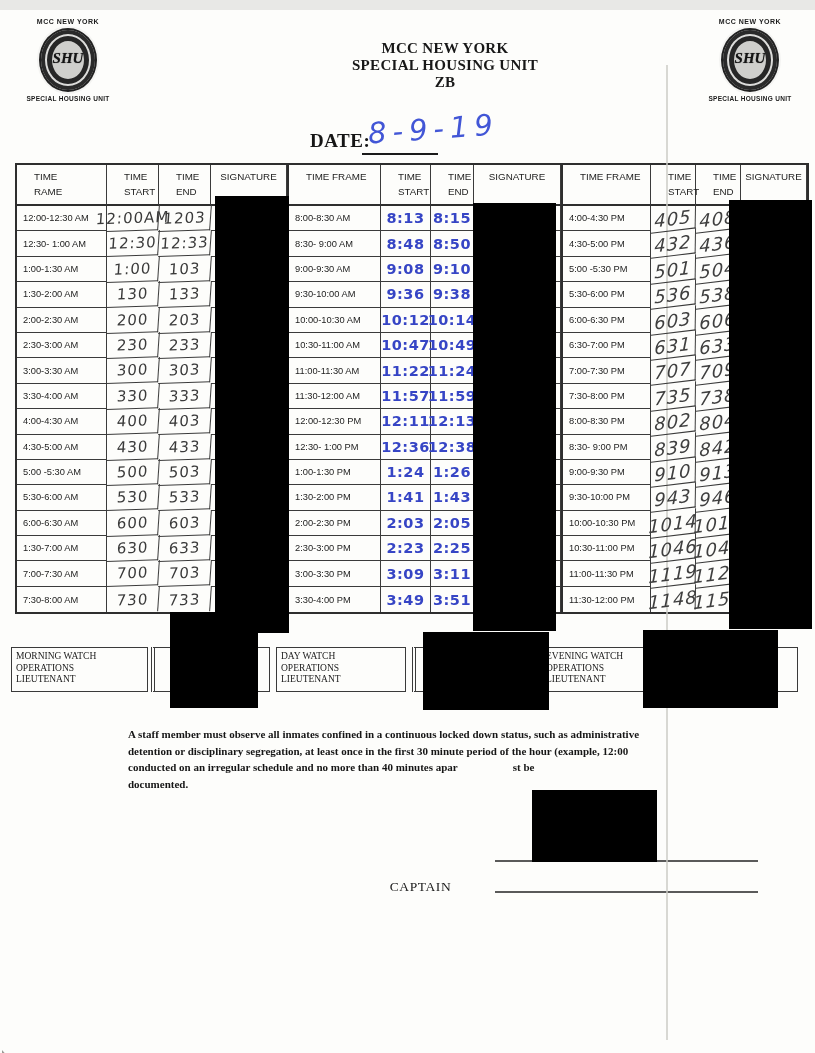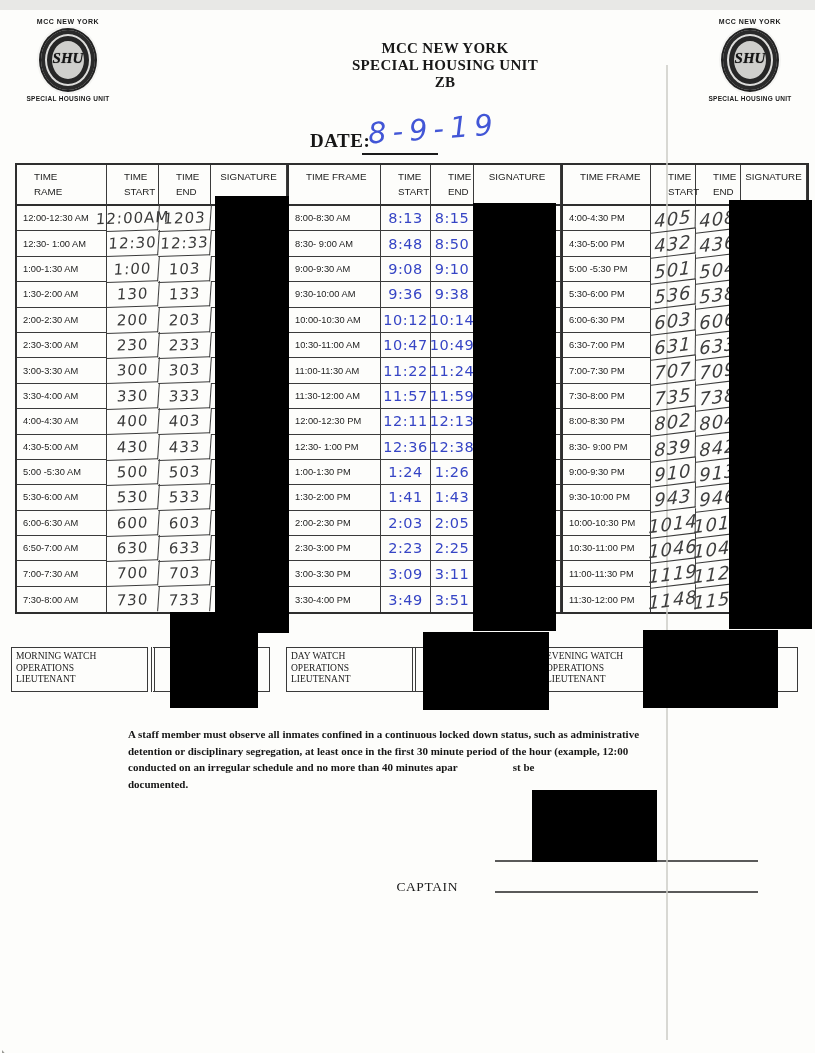--- a/index.html
+++ b/index.html
@@ -38,40 +38,40 @@
   .section:first-child{border-left:none;}
   .cell{border-right:1px solid #3b3b3b;border-bottom:1px solid #3b3b3b;overflow:visible;
         display:flex;align-items:center;box-sizing:border-box;}
   .cell:nth-last-child(-n+4){border-bottom:none;}
   .hc{font-size:9.8px;color:#1d1d1d;padding:4px 0 0 17px;align-items:flex-start;
       white-space:pre-line;line-height:15px;border-bottom:2px solid #2e2e2e;}
   .hc.sig{justify-content:center;padding-left:0;}
   .fc{font-size:9.3px;color:#1c1c1c;padding-left:6px;white-space:nowrap;}
   .hw{justify-content:center;font-family:"DejaVu Sans",sans-serif;white-space:nowrap;z-index:2;}
   .s1 .hw{font-size:15px;color:var(--ink);transform:rotate(-2deg) skewX(-6deg);letter-spacing:1px;}
-  .s2 .hw{font-size:14.5px;font-weight:normal;color:var(--ink);letter-spacing:.5px;}
+  .s2 .hw{font-size:14.5px;font-weight:bold;color:var(--ink);letter-spacing:.5px;}
   .s3 .hw{font-size:18px;font-style:italic;color:var(--ink);
           transform:rotate(-7deg) skewX(-8deg);letter-spacing:1px;}
   .sigcell{background:transparent;}
   
   .redaction{position:absolute;background:#000;z-index:5;}
   
   .wbox{position:absolute;top:637px;height:45px;border:1.5px solid #3a3a3a;box-sizing:border-box;
         font-family:"Liberation Serif",serif;font-size:9.5px;line-height:11.5px;color:#1b1b1b;
         padding:3px 20px 0 4px;}
   .wbox.sigbox{border-left:4px double #3a3a3a;}
   
   #notice{position:absolute;left:128px;top:716px;width:648px;
         font-family:"Liberation Serif",serif;font-weight:bold;font-size:11px;
         line-height:16.6px;color:#161616;}
   #notice div{white-space:nowrap;}
   
   .reviewed-label{position:absolute;left:185px;top:836px;font-family:"Liberation Serif",serif;
         font-size:13.5px;color:#1a1a1a;letter-spacing:.6px;}
-  .captain-label{position:absolute;left:383px;top:869px;width:75px;text-align:right;
+  .captain-label{position:absolute;left:383px;top:869px;width:75px;text-align:center;
         font-family:"Liberation Serif",serif;font-size:13.5px;color:#1a1a1a;letter-spacing:.6px;}
   .sig-line{position:absolute;height:2px;background:#5a5a5a;width:263px;left:495px;}
 </style>
 </head>
 <body>
 
 <div id="page">
 
   <div class="logo" style="left:18px;top:8px;">
     <div class="ltop">MCC NEW YORK</div>
@@ -155,21 +155,21 @@
         <div class="cell hw">503</div>
         <div class="cell sigcell"></div>
         <div class="cell fc">5:30-6:00 AM</div>
         <div class="cell hw">530</div>
         <div class="cell hw">533</div>
         <div class="cell sigcell"></div>
         <div class="cell fc">6:00-6:30 AM</div>
         <div class="cell hw">600</div>
         <div class="cell hw">603</div>
         <div class="cell sigcell"></div>
-        <div class="cell fc">6:50-7:00 AM</div>
+        <div class="cell fc">1:30-7:00 AM</div>
         <div class="cell hw">630</div>
         <div class="cell hw">633</div>
         <div class="cell sigcell"></div>
         <div class="cell fc">7:00-7:30 AM</div>
         <div class="cell hw">700</div>
         <div class="cell hw">703</div>
         <div class="cell sigcell"></div>
         <div class="cell fc">7:30-8:00 AM</div>
         <div class="cell hw">730</div>
         <div class="cell hw">733</div>
@@ -318,21 +318,21 @@
         <div class="cell hw">1148</div>
         <div class="cell hw">1151</div>
         <div class="cell sigcell"></div>
       </div>
   </div>
 
   <div class="wbox" style="left:11px;width:137px;white-space:pre-line;">MORNING WATCH
 OPERATIONS
 LIEUTENANT</div>
   <div class="wbox sigbox" style="left:151px;width:119px;"></div>
-  <div class="wbox" style="left:286px;width:130px;white-space:pre-line;">DAY WATCH
+  <div class="wbox" style="left:276px;width:130px;white-space:pre-line;">DAY WATCH
 OPERATIONS
 LIEUTENANT</div>
   <div class="wbox sigbox" style="left:412px;width:126px;"></div>
   <div class="wbox" style="left:541px;width:122px;white-space:pre-line;">EVENING WATCH
 OPERATIONS
 LIEUTENANT</div>
   <div class="wbox sigbox" style="left:663px;width:135px;"></div>
 
   <div id="notice">
       <div>A staff member must observe all inmates confined in a continuous locked down status, such as administrative</div>

